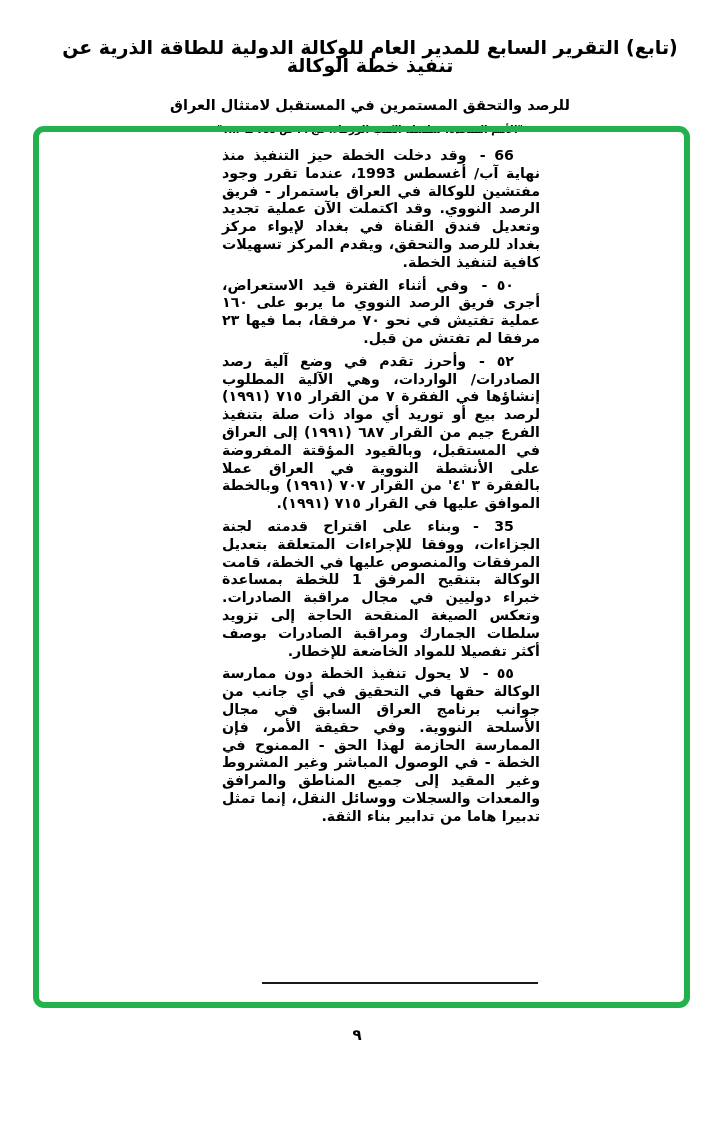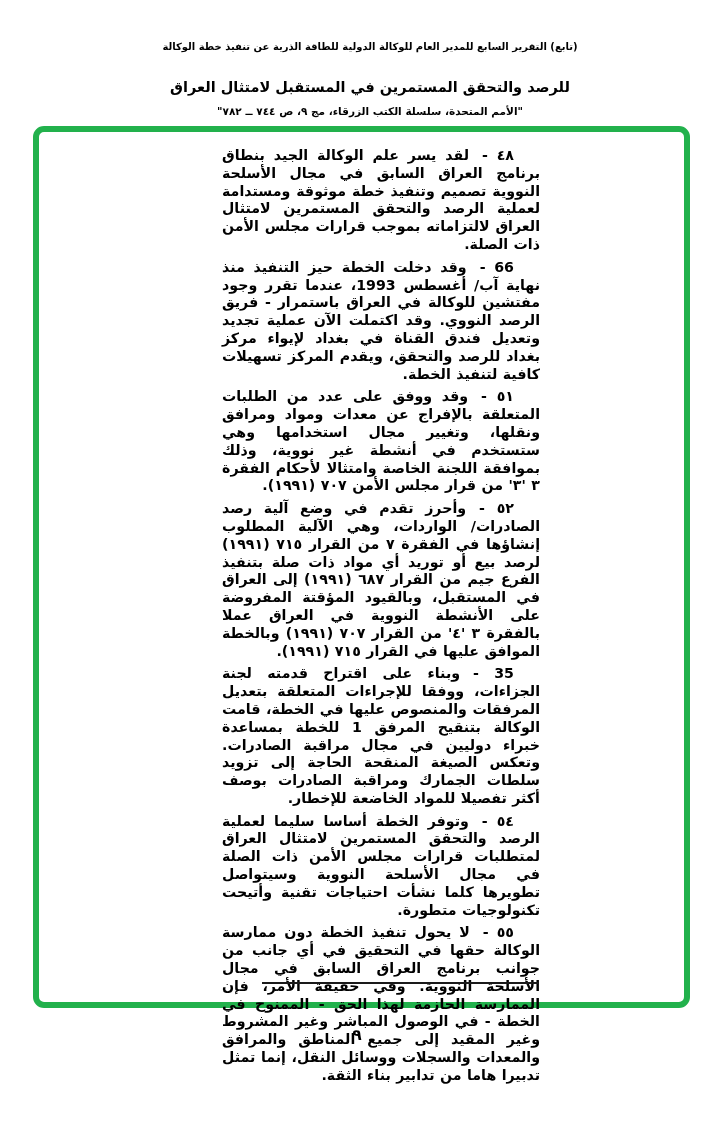--- a/index.html
+++ b/index.html
@@ -19,21 +19,21 @@
   
   .header {
     position: absolute;
     top: 38px;
     left: 40px;
     width: 660px;
     text-align: center;
     direction: rtl;
   }
   .header .title1 {
-    font-size: 10px;
+    font-size: 19px;
     font-weight: bold;
     line-height: 18px;
     margin-bottom: 14px;
     letter-spacing: 0;
   }
   .header .title2 {
     font-size: 14.5px;
     font-weight: bold;
     line-height: 18px;
     margin-bottom: 9px;
@@ -106,26 +106,24 @@
   <div class="header">
     <div class="title1">(تابع) التقرير السابع للمدير العام للوكالة الدولية للطاقة الذرية عن تنفيذ خطة الوكالة</div>
     <div class="title2">للرصد والتحقق المستمرين في المستقبل لامتثال العراق</div>
     <div class="source">"الأمم المتحدة، سلسلة الكتب الزرقاء، مج ٩، ص ٧٤٤ ــ ٧٨٢"</div>
   </div>
 
   <div class="green-frame" style="border-color: rgb(34, 177, 76);"></div>
 
   <div class="content">
 
-  <p class="para"><span class="pnum">٤٨ -</span><span class="ptext">لقد يسر علم الوكالة الجيد بنطاق برنامج العراق السابق في مجال الأسلحة النووية تصميم وتنفيذ خطة موثوقة ومستدامة لعملية الرصد والتحقق المستمرين لامتثال العراق لالتزاماته بموجب قرارات مجلس الأمن ذات الصلة.</span></p>
       <p class="para"><span class="pnum">66 -</span><span class="ptext">وقد دخلت الخطة حيز التنفيذ منذ نهاية آب/ أغسطس 1993، عندما تقرر وجود مفتشين للوكالة في العراق باستمرار - فريق الرصد النووي. وقد اكتملت الآن عملية تجديد وتعديل فندق القناة في بغداد لإيواء مركز بغداد للرصد والتحقق، ويقدم المركز تسهيلات كافية لتنفيذ الخطة.</span></p>
-      <p class="para"><span class="pnum">٥١ -</span><span class="ptext">وقد ووفق على عدد من الطلبات المتعلقة بالإفراج عن معدات ومواد ومرافق ونقلها، وتغيير مجال استخدامها وهي ستستخدم في أنشطة غير نووية، وذلك بموافقة اللجنة الخاصة وامتثالا لأحكام الفقرة ٣ '٣' من قرار مجلس الأمن ٧٠٧ (١٩٩١).</span></p>
+      <p class="para"><span class="pnum">٥٠ -</span><span class="ptext">وفي أثناء الفترة قيد الاستعراض، أجرى فريق الرصد النووي ما يربو على ١٦٠ عملية تفتيش في نحو ٧٠ مرفقا، بما فيها ٢٣ مرفقا لم تفتش من قبل.</span></p>
       <p class="para"><span class="pnum">٥٢ -</span><span class="ptext">وأحرز تقدم في وضع آلية رصد الصادرات/ الواردات، وهي الآلية المطلوب إنشاؤها في الفقرة ٧ من القرار ٧١٥ (١٩٩١) لرصد بيع أو توريد أي مواد ذات صلة بتنفيذ الفرع جيم من القرار ٦٨٧ (١٩٩١) إلى العراق في المستقبل، وبالقيود المؤقتة المفروضة على الأنشطة النووية في العراق عملا بالفقرة ٣ '٤' من القرار ٧٠٧ (١٩٩١) وبالخطة الموافق عليها في القرار ٧١٥ (١٩٩١).</span></p>
       <p class="para"><span class="pnum">35 -</span><span class="ptext">وبناء على اقتراح قدمته لجنة الجزاءات، ووفقا للإجراءات المتعلقة بتعديل المرفقات والمنصوص عليها في الخطة، قامت الوكالة بتنقيح المرفق 1 للخطة بمساعدة خبراء دوليين في مجال مراقبة الصادرات. وتعكس الصيغة المنقحة الحاجة إلى تزويد سلطات الجمارك ومراقبة الصادرات بوصف أكثر تفصيلا للمواد الخاضعة للإخطار.</span></p>
-      <p class="para"><span class="pnum">٥٤ -</span><span class="ptext">وتوفر الخطة أساسا سليما لعملية الرصد والتحقق المستمرين لامتثال العراق لمتطلبات قرارات مجلس الأمن ذات الصلة في مجال الأسلحة النووية وسيتواصل تطويرها كلما نشأت احتياجات تقنية وأتيحت تكنولوجيات متطورة.</span></p>
       <p class="para"><span class="pnum">٥٥ -</span><span class="ptext">لا يحول تنفيذ الخطة دون ممارسة الوكالة حقها في التحقيق في أي جانب من جوانب برنامج العراق السابق في مجال الأسلحة النووية. وفي حقيقة الأمر، فإن الممارسة الحازمة لهذا الحق - الممنوح في الخطة - في الوصول المباشر وغير المشروط وغير المقيد إلى جميع المناطق والمرافق والمعدات والسجلات ووسائل النقل، إنما تمثل تدبيرا هاما من تدابير بناء الثقة.</span></p>
     </div>
 
   <div class="footnote-rule"></div>
 
   <div class="page-number">٩</div>
 
 </div>
 
 </body></html>

